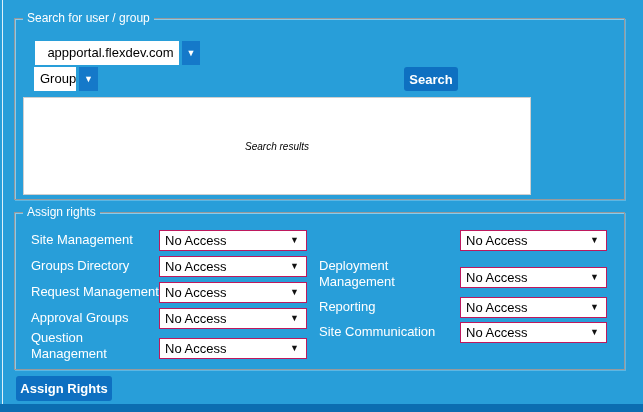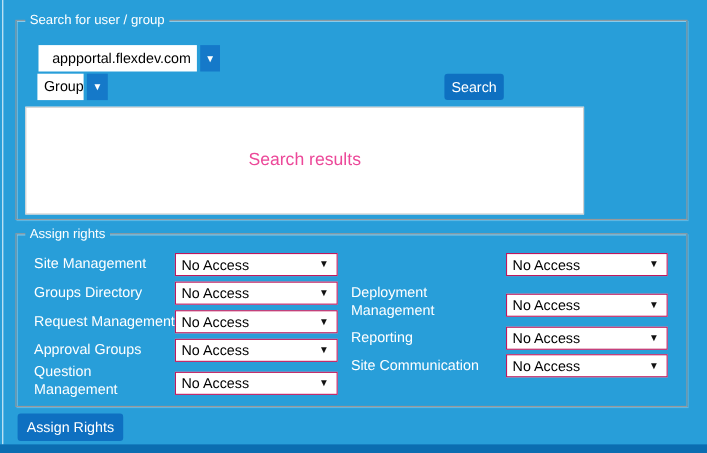--- a/index.html
+++ b/index.html
@@ -46,29 +46,29 @@
     position:absolute; height:24px; border:none; outline:none;
     background:#FFFFFF; font-family:"Liberation Sans", sans-serif;
     font-size:13px; color:#000; padding:0 8px;
   }
   .search-input::placeholder { color:#9AA2A8; font-style:italic; }
   .btn {
     position:absolute; border:none; border-radius:3px;
     background:#0E70C1; color:#FFFFFF;
     font-family:"Liberation Sans", sans-serif; font-size:13px;
     display:flex; align-items:center; justify-content:center;
-    cursor:pointer; padding:0;
+    cursor:pointer; padding:0;font-weight:bold;
   }
   .results {
     position:absolute; left:8px; top:78px; width:508px; height:98px;
     background:#FFFFFF; border:1px solid #CFCFCF;
     display:flex; align-items:center; justify-content:center;
   }
   .results-placeholder {
-    color:#ec4899; font-size:16px; 
+    color:#000000; font-size:10px; font-style:italic;
   }
   .lbl {
     position:absolute; color:#FFFFFF; font-size:13px; line-height:16px;
   }
   .wrap-90  { width:92px; }
   .wrap-100 { width:100px; }
   .sel {
     position:absolute; height:21px; background:#FFFFFF;
     border:1px solid #be185d; cursor:pointer;
   }

